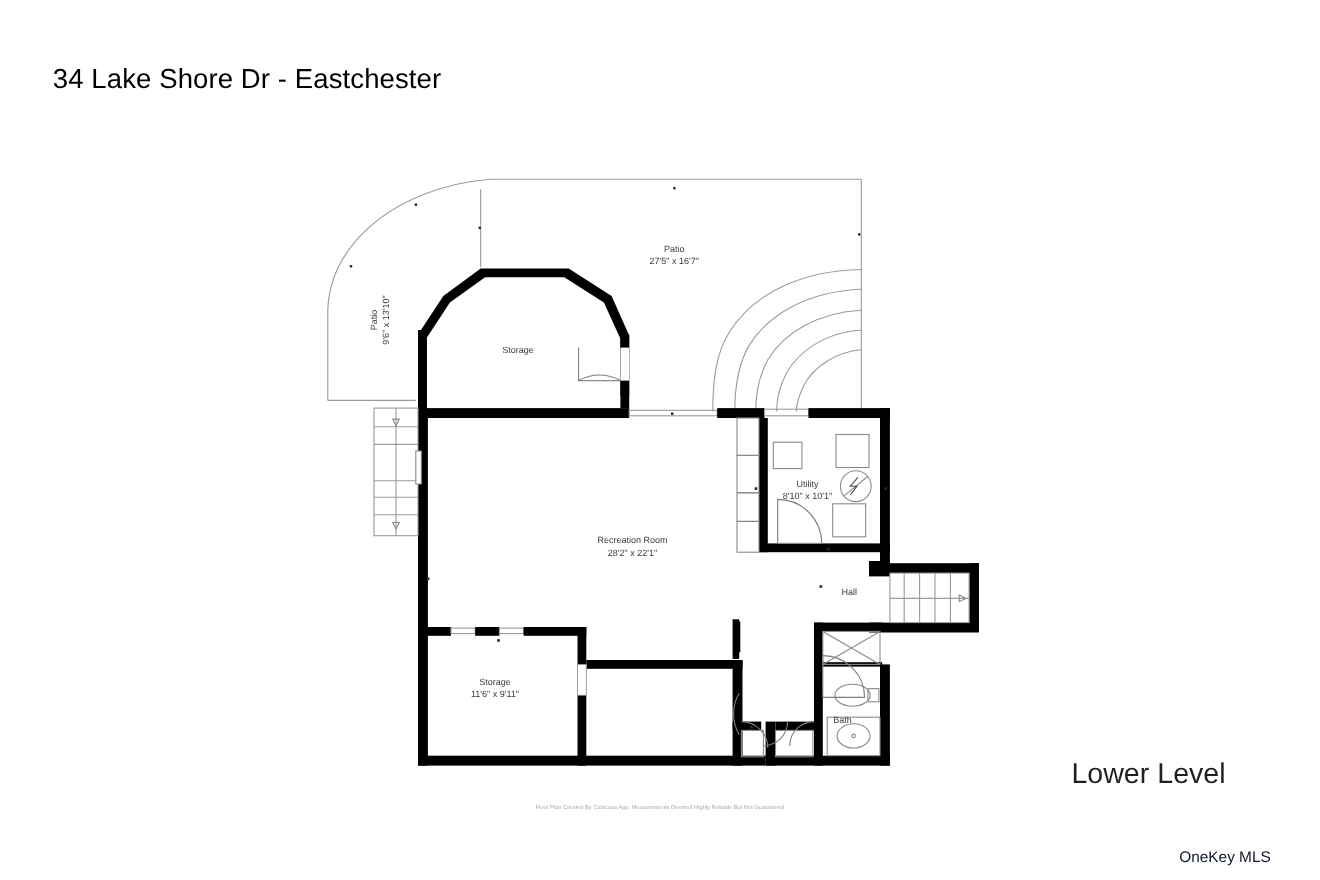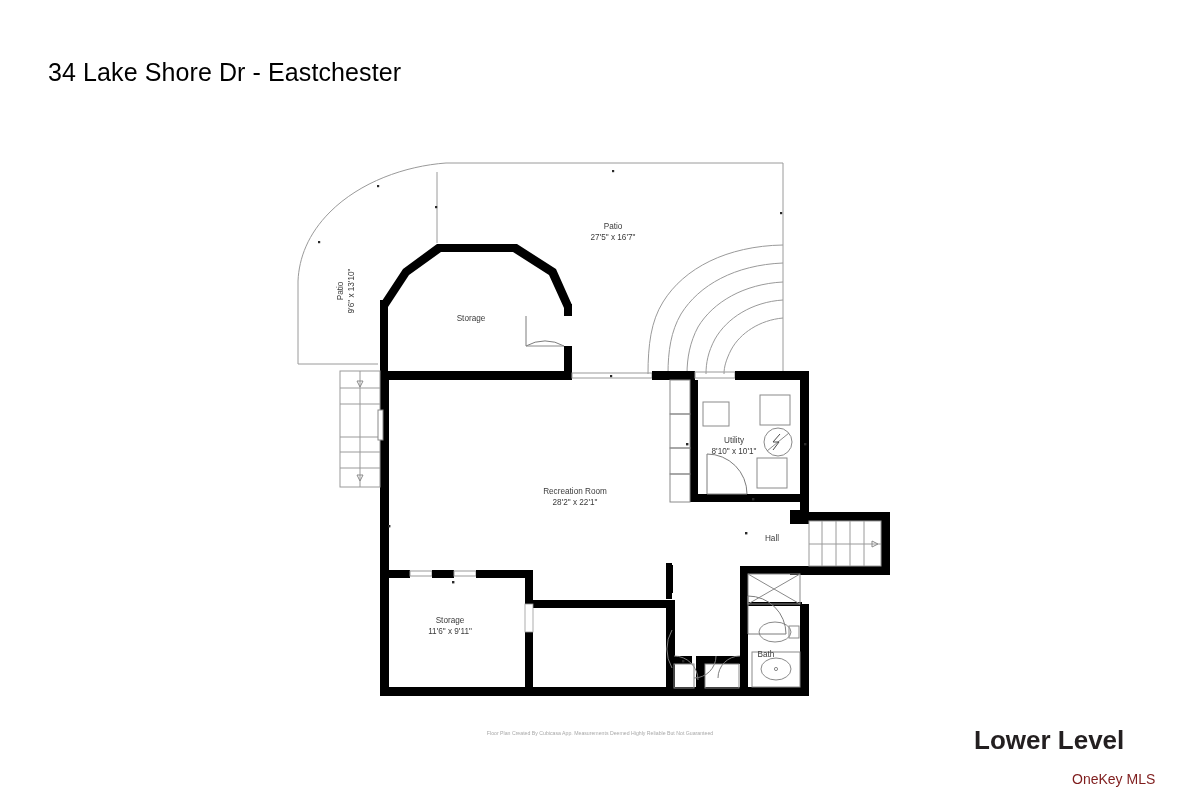--- a/index.html
+++ b/index.html
@@ -20,33 +20,33 @@
     top: 58px;
     font-size: 25px;
     font-weight: 400;
     color: #000000;
     letter-spacing: 0.1px;
     white-space: nowrap;
   }
   #level-label {
     position: absolute;
     left: 974px;
-    top: 725px;
+    top: 688px;
     font-size: 26px;
-    font-weight: 700;
+    font-weight: 400;
     color: #231f20;
     white-space: nowrap;
   }
   #mls-watermark {
     position: absolute;
     left: 1072px;
     top: 771px;
     font-size: 14px;
     font-weight: 400;
-    color: #7f1d1d;
+    color: #0f172a;
     white-space: nowrap;
   }
   #plan-wrap {
     position: absolute;
     left: 0;
     top: 0;
     width: 1004px;
     height: 800px;
   }
   svg#floorplan {

